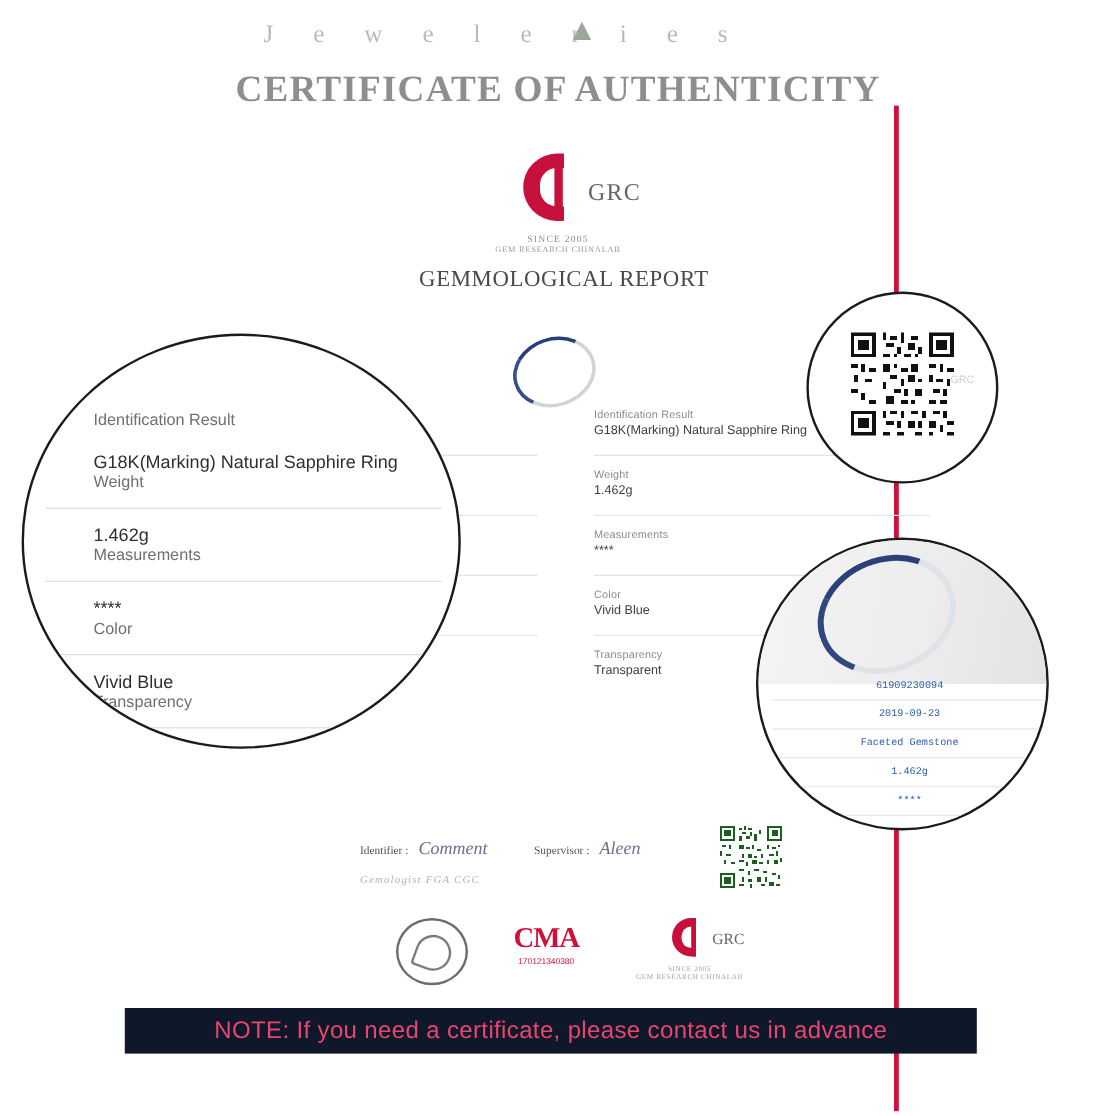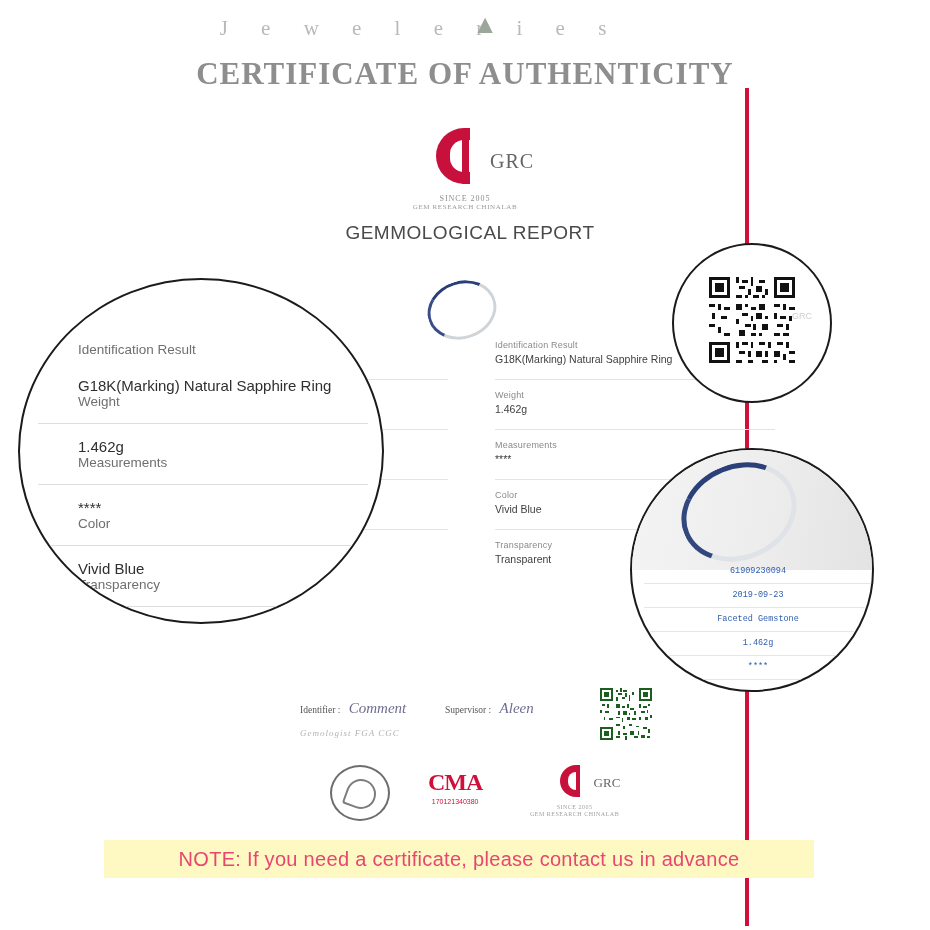--- a/index.html
+++ b/index.html
@@ -131,21 +131,21 @@
     color: #9b9b9b;
     letter-spacing: 0.6px;
   }
 
   .report-title {
     position: absolute;
     left: 0;
     top: 112px;
     width: 640px;
     text-align: center;
-    font-family: Liberation Sans, sans-serif;
+    font-family: Liberation Serif, serif;
     font-size: 19px;
     color: #4a4a4a;
     letter-spacing: 0.5px;
   }
 
   
   .ring-photo {
     position: absolute;
     left: 265px;
     top: 165px;
@@ -461,21 +461,21 @@
     margin-left: 12px;
   }
 
   
   .note-banner {
     position: absolute;
     left: 104px;
     top: 840px;
     width: 710px;
     height: 38px;
-    background: #fef9c3;
+    background: #0f172a;
     display: flex;
     align-items: center;
     justify-content: center;
   }
   .note-banner .note-text {
     font-family: "Liberation Sans", sans-serif;
     font-size: 20px;
     color: #e8456f;
     letter-spacing: 0.3px;
   }

